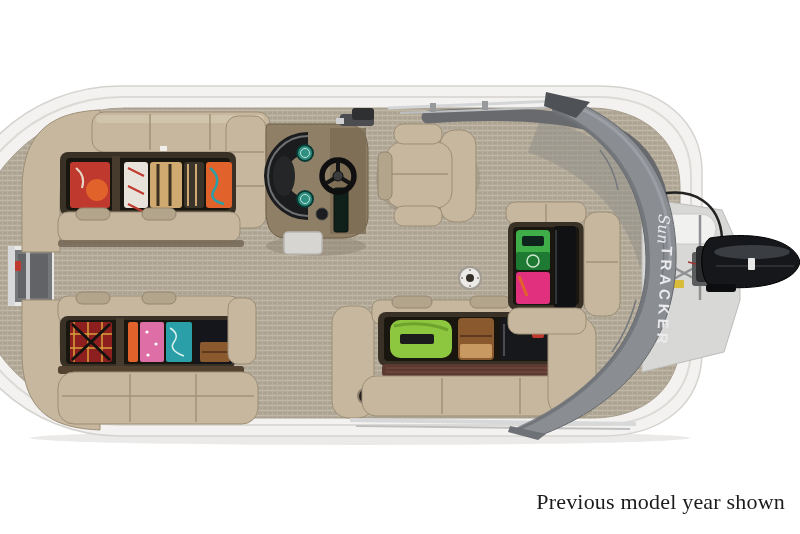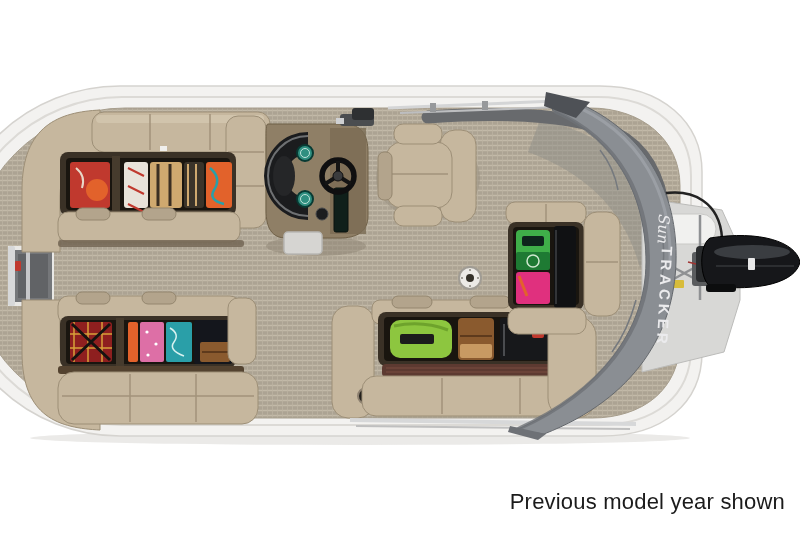--- a/index.html
+++ b/index.html
@@ -1,19 +1,19 @@
 <!DOCTYPE html>
 <html><head>
 <meta charset="utf-8">
 <style>
   html,body{margin:0;padding:0;background:#ffffff;}
   .stage{position:relative;width:800px;height:534px;background:#ffffff;overflow:hidden;
          font-family:"Liberation Sans",sans-serif;}
   .caption{position:absolute;right:15px;bottom:19px;font-size:22px;color:#1b1b1b;
-           font-family:Liberation Sans, sans-serif;letter-spacing:0.2px;}
+           font-family:Liberation Serif, serif;letter-spacing:0.2px;}
   .uph{fill:#c6b79e;stroke:#9d8f77;stroke-width:1;}
   .uphd{fill:#b3a48c;stroke:#94866e;stroke-width:1;}
   .seam{stroke:#a2937b;stroke-width:1.5;fill:none;}
   .frame{fill:#3a3126;}
   .inter{fill:#19150f;}
   text{user-select:none;}
 </style>
 </head>
 <body>
 

